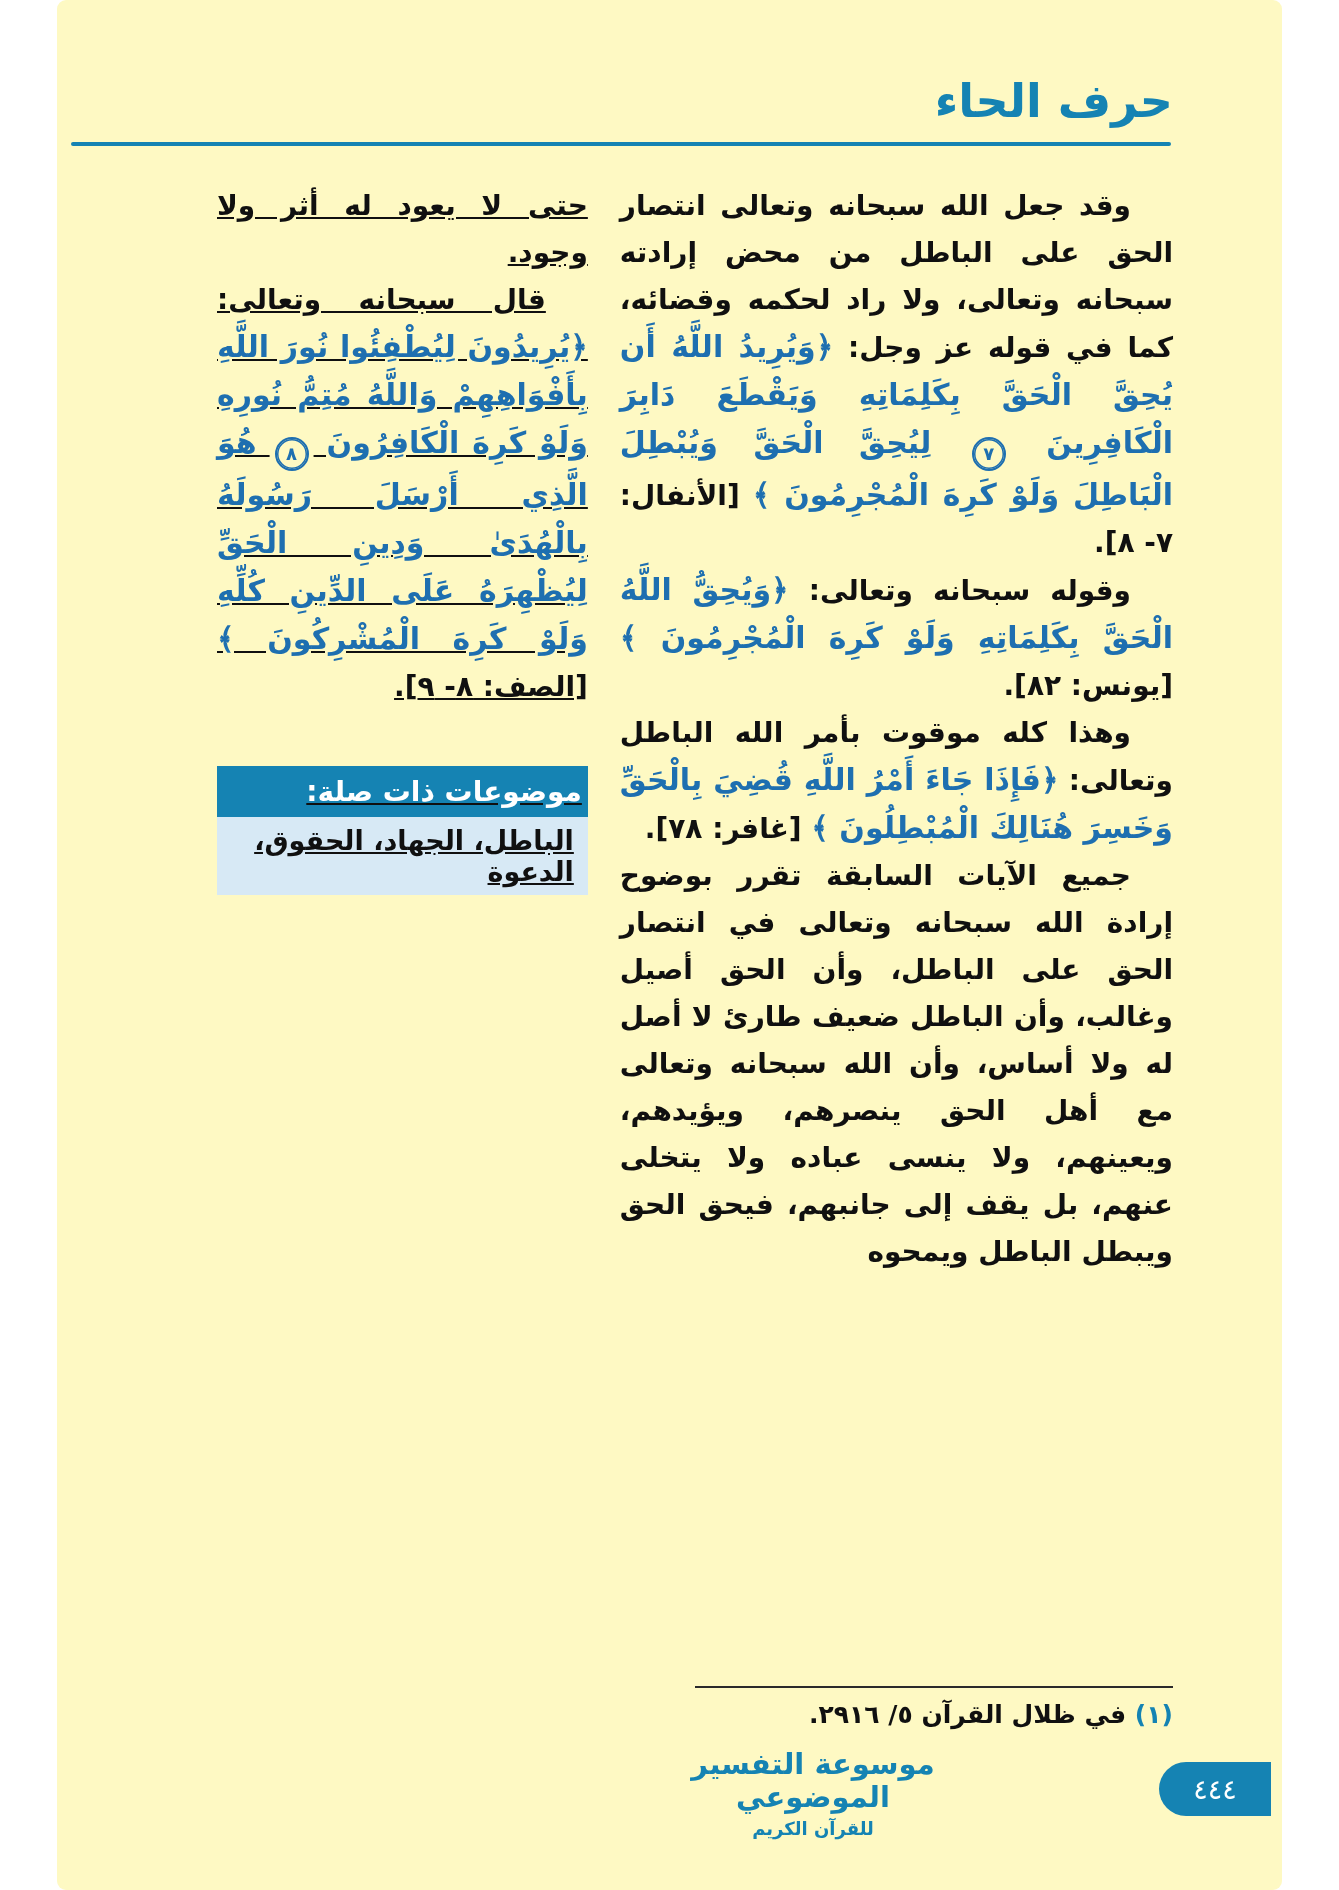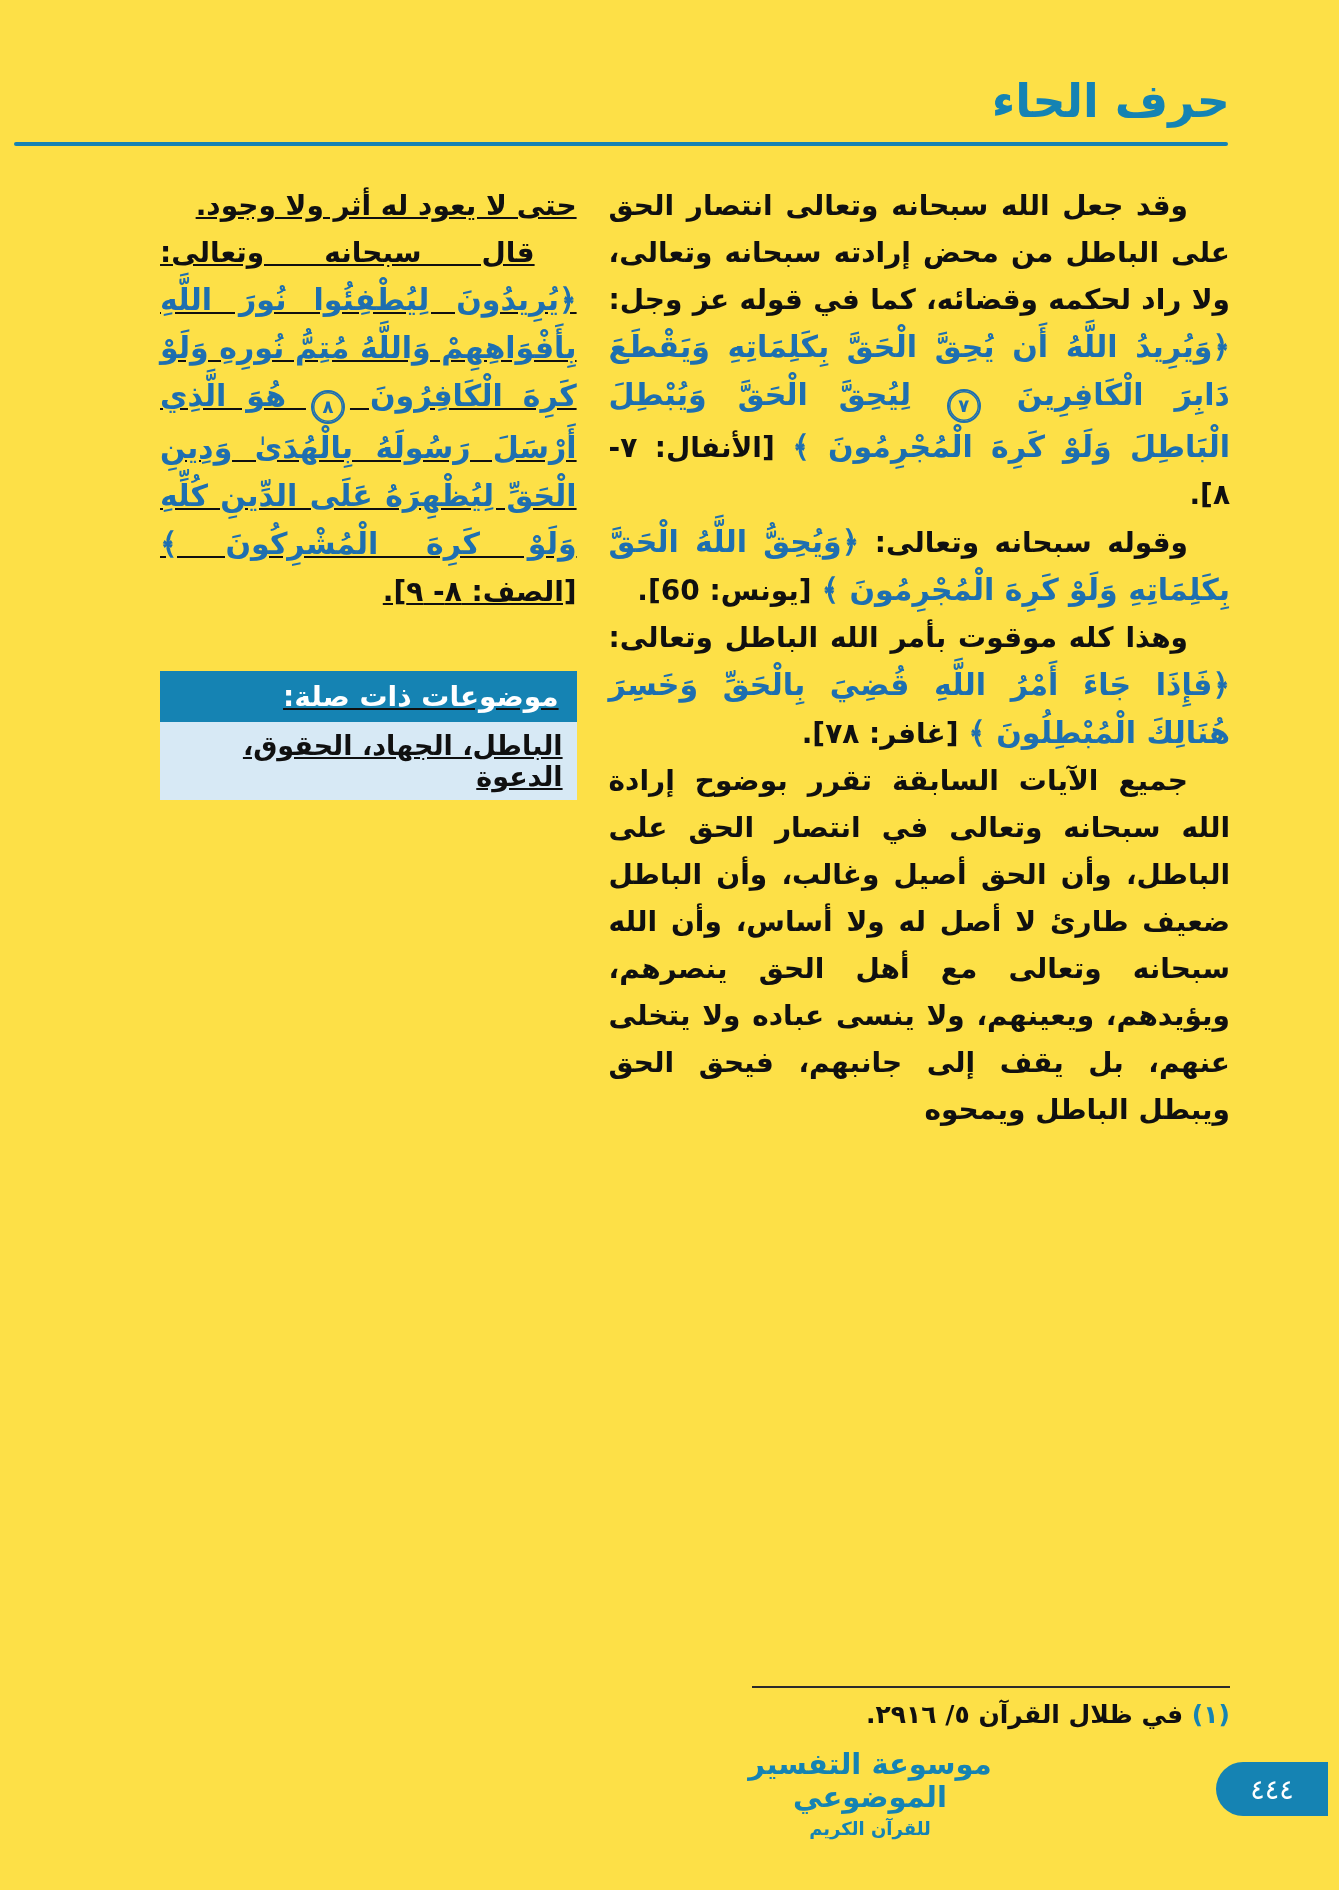--- a/index.html
+++ b/index.html
@@ -1,25 +1,26 @@
 <!DOCTYPE html>
 <html lang="ar" dir="rtl" style="--accent: #1583b3; --quran: #1e6fb0; --light: #d7e9f5;"><head>
 <meta charset="utf-8">
 <style>
   * { margin:0; padding:0; box-sizing:border-box; }
   html, body { background:#ffffff; }
   .page {
     position:relative;
-    width:1339px; height:1890px;
+    width:1225px; height:1890px;
     margin:0 auto;
-    background:#fde047;
+    background:#fef9c3;
     font-family:"DejaVu Sans", sans-serif;
     color:#101010;
     direction:rtl;
     overflow:hidden;
+    border-radius:9px;
   }
   
   .page-header { padding:74px 109px 0 12px; }
   .chapter-title {
     color:var(--accent);
     font-size:46px;
     font-weight:bold;
     text-align:right;
     letter-spacing:-1px;
   }
@@ -52,21 +53,21 @@
     vertical-align:-7px;
     margin:0 5px;
     text-indent:0;
   }
 
   
   .related-box { margin-top:56px; }
   .related-header {
     background:var(--accent); color:#ffffff;
     font-size:28px; font-weight:bold;
-    padding:9px 18px;
+    padding:9px 6px;
   }
   .related-items {
     background:var(--light); color:#101010;
     font-size:27px; font-weight:bold;
     padding:8px 14px;
     text-align:right;
   }
 
   
   .footnote-area { position:absolute; top:1686px; right:109px; width:620px; text-align:right; }
@@ -102,21 +103,21 @@
     <div class="header-rule"></div>
   </header>
 
   <main class="content">
 
     <section class="col-main">
 
 
       <p class="body-p"><span>وقد جعل الله سبحانه وتعالى انتصار الحق على الباطل من محض إرادته سبحانه وتعالى، ولا راد لحكمه وقضائه، كما في قوله عز وجل: </span><span class="quran">﴿وَيُرِيدُ اللَّهُ أَن يُحِقَّ الْحَقَّ بِكَلِمَاتِهِ وَيَقْطَعَ دَابِرَ الْكَافِرِينَ </span><span class="ayah-num">٧</span><span class="quran"> لِيُحِقَّ الْحَقَّ وَيُبْطِلَ الْبَاطِلَ وَلَوْ كَرِهَ الْمُجْرِمُونَ ﴾</span><span class="cite"> [الأنفال: ٧- ٨].</span></p>
 
-      <p class="body-p"><span>وقوله سبحانه وتعالى: </span><span class="quran">﴿وَيُحِقُّ اللَّهُ الْحَقَّ بِكَلِمَاتِهِ وَلَوْ كَرِهَ الْمُجْرِمُونَ ﴾</span><span class="cite"> [يونس: 60].</span></p>
+      <p class="body-p"><span>وقوله سبحانه وتعالى: </span><span class="quran">﴿وَيُحِقُّ اللَّهُ الْحَقَّ بِكَلِمَاتِهِ وَلَوْ كَرِهَ الْمُجْرِمُونَ ﴾</span><span class="cite"> [يونس: ٨٢].</span></p>
 
 
       <p class="body-p"><span>وهذا كله موقوت بأمر الله الباطل وتعالى: </span><span class="quran">﴿فَإِذَا جَاءَ أَمْرُ اللَّهِ قُضِيَ بِالْحَقِّ وَخَسِرَ هُنَالِكَ الْمُبْطِلُونَ ﴾</span><span class="cite"> [غافر: ٧٨].</span></p>
 
       <p class="body-p"><span>جميع الآيات السابقة تقرر بوضوح إرادة الله سبحانه وتعالى في انتصار الحق على الباطل، وأن الحق أصيل وغالب، وأن الباطل ضعيف طارئ لا أصل له ولا أساس، وأن الله سبحانه وتعالى مع أهل الحق ينصرهم، ويؤيدهم، ويعينهم، ولا ينسى عباده ولا يتخلى عنهم، بل يقف إلى جانبهم، فيحق الحق ويبطل الباطل ويمحوه</span></p>
 
     </section>
 
     <section class="col-side">
 

